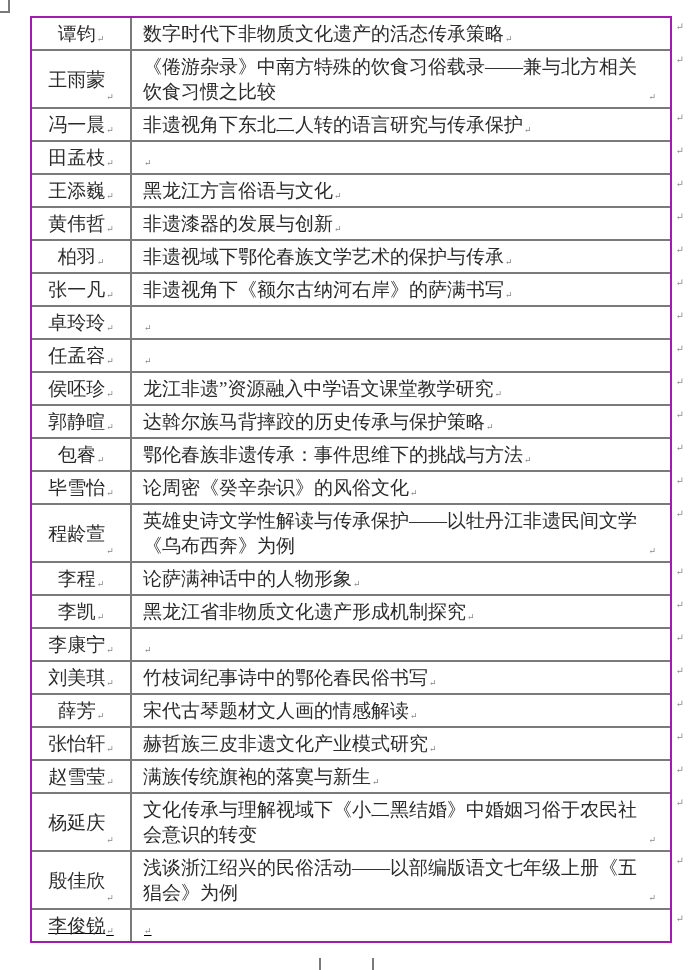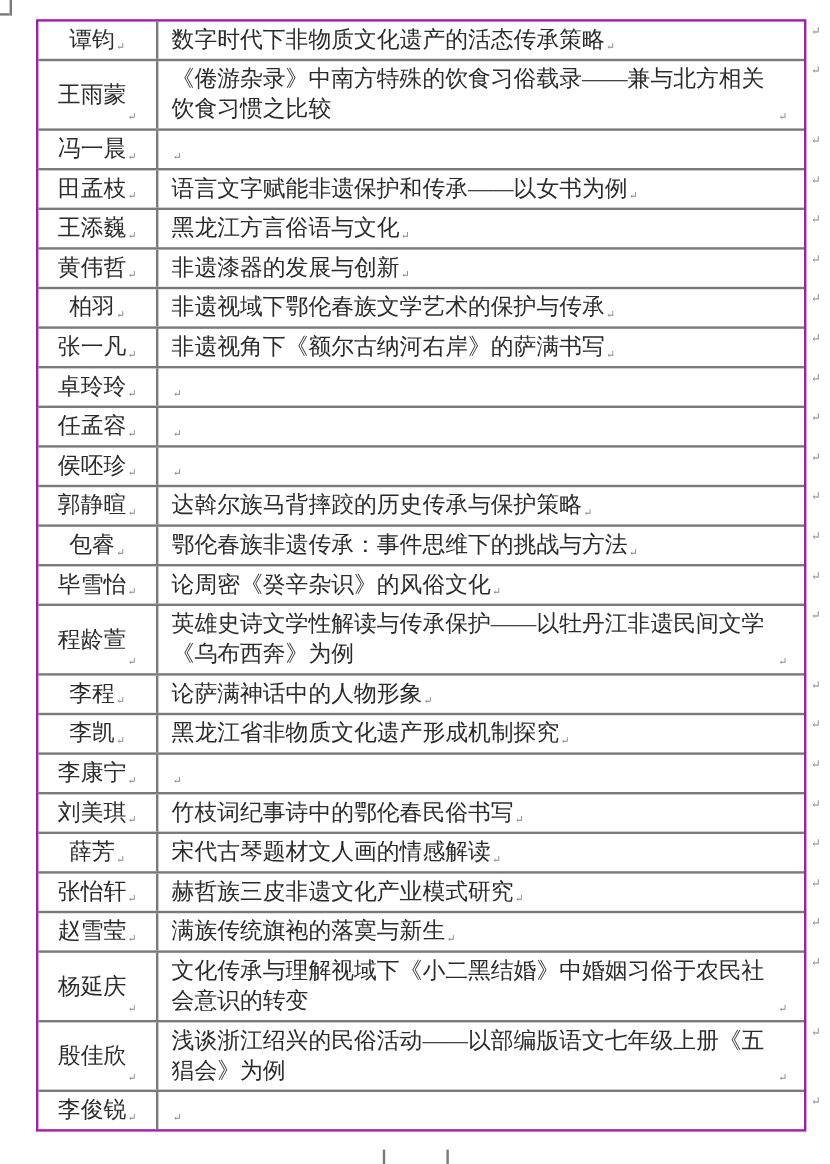--- a/index.html
+++ b/index.html
@@ -35,21 +35,21 @@
     width: 642px;
     border: 2px solid #a21caf;
     box-sizing: border-box;
     background: #ffffff;
   }
   .row {
     display: flex;
     position: relative;
     border-bottom: 2px solid #7a7a7a;
   }
-  .row:last-child { border-bottom: none; }
+  .row:last-child { border-bottom: none; text-decoration: underline; }
   .cell {
     box-sizing: border-box;
     color: #2b2b2b;
     font-size: 19px;
     line-height: 25px;
   }
   .cell.name {
     width: 100px;
     flex: 0 0 100px;
     border-right: 2px solid #7a7a7a;
@@ -112,32 +112,32 @@
     </div>
     <span class="rowmark">↵</span>
   </div>
 
   <div class="row">
     <div class="cell name">
       <span class="txt">冯一晨</span>
           <span class="pmark">↵</span>
     </div>
     <div class="cell title">
+      <span class="txt">非遗视角下东北二人转的语言研究与传承保护</span>
           <span class="pmark">↵</span>
     </div>
     <span class="rowmark">↵</span>
   </div>
 
   <div class="row">
     <div class="cell name">
       <span class="txt">田孟枝</span>
           <span class="pmark">↵</span>
     </div>
     <div class="cell title">
-      <span class="txt">语言文字赋能非遗保护和传承——以女书为例</span>
           <span class="pmark">↵</span>
     </div>
     <span class="rowmark">↵</span>
   </div>
 
   <div class="row">
     <div class="cell name">
       <span class="txt">王添巍</span>
           <span class="pmark">↵</span>
     </div>
@@ -205,20 +205,21 @@
     </div>
     <span class="rowmark">↵</span>
   </div>
 
   <div class="row">
     <div class="cell name">
       <span class="txt">侯呸珍</span>
           <span class="pmark">↵</span>
     </div>
     <div class="cell title">
+      <span class="txt">龙江非遗”资源融入中学语文课堂教学研究</span>
           <span class="pmark">↵</span>
     </div>
     <span class="rowmark">↵</span>
   </div>
 
   <div class="row">
     <div class="cell name">
       <span class="txt">郭静暄</span>
           <span class="pmark">↵</span>
     </div>

